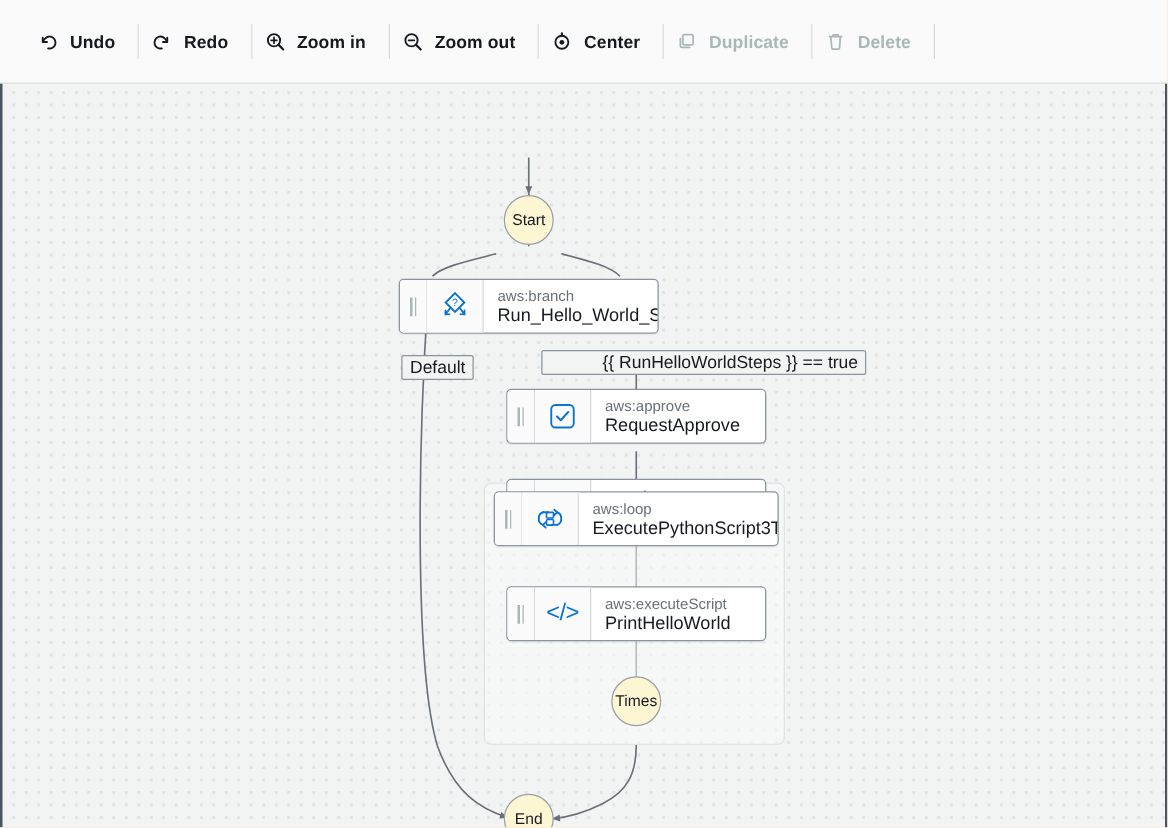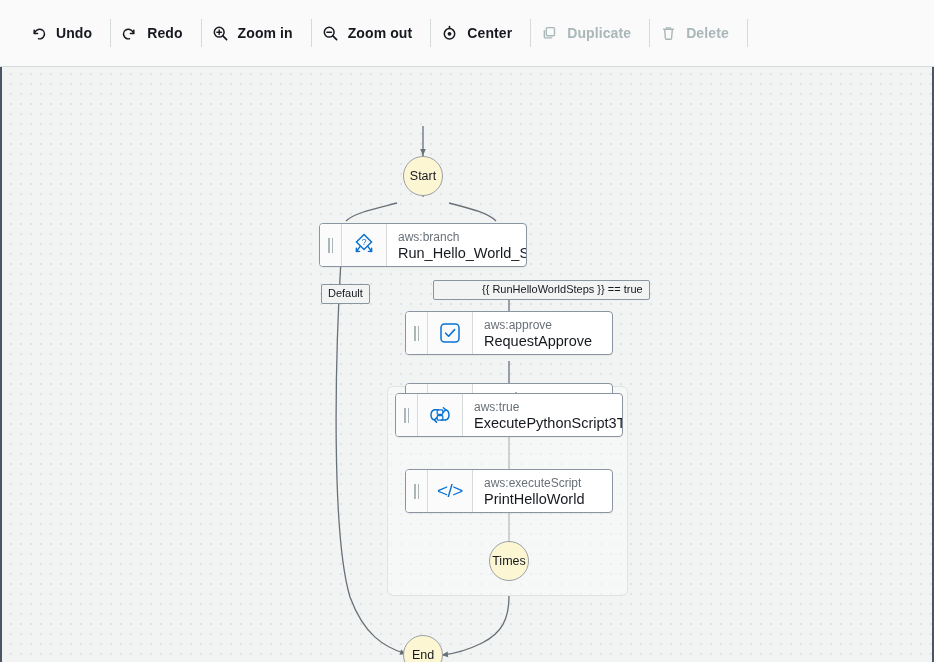--- a/index.html
+++ b/index.html
@@ -167,21 +167,21 @@
     background: rgba(250,250,250,0.55);
     z-index: 2;
   }
 
   
   .edge-label {
     position: absolute;
     background: #f2f3f3;
     border: 1px solid #8b95a1;
     border-radius: 2px;
-    font-size: 11px;
+    font-size: 14px;
     color: #16191f;
     padding: 2px 6px 3px 6px;
     white-space: nowrap;
     z-index: 7;
     line-height: 13px;
   }
 </style>
 </head>
 <body>
 
@@ -379,21 +379,21 @@
           <path d="M9.5 9.8 C7.2 10.4 6 12.2 6 14.9 C6 17.4 7.2 19.2 9.3 19.9" fill="none" stroke="#0972d3" stroke-width="1.5" stroke-linecap="round"></path>
           <path d="M20.5 9.8 C22.8 10.4 24 12.2 24 14.9 C24 17.4 22.8 19.2 20.7 19.9" fill="none" stroke="#0972d3" stroke-width="1.5" stroke-linecap="round"></path>
           <path d="M9.5 9.8 L13.6 9.8 M20.5 19.9 L16.4 19.9" fill="none" stroke="#0972d3" stroke-width="1.5" stroke-linecap="round"></path>
           <path d="M9.3 19.9 L11.6 17.9 M9.3 19.9 L11.5 22.1" fill="none" stroke="#0972d3" stroke-width="1.5" stroke-linecap="round"></path>
           <path d="M20.7 9.8 L18.4 7.8 M20.7 9.8 L18.5 12.0" fill="none" stroke="#0972d3" stroke-width="1.5" stroke-linecap="round"></path>
           <rect x="12.2" y="9.9" width="5.6" height="4.5" rx="0.8" fill="none" stroke="#0972d3" stroke-width="1.3"></rect>
           <rect x="12.2" y="15.6" width="5.6" height="4.5" rx="0.8" fill="none" stroke="#0972d3" stroke-width="1.3"></rect>
         </svg>
       </div>
       <div class="step-text">
-        <span class="step-type">aws:true</span>
+        <span class="step-type">aws:loop</span>
         <span class="step-name">ExecutePythonScript3Times</span>
       </div>
     </div>
 
     <div class="step" style="left:403px; top:402px; width:208px;">
       <div class="step-grip">
         <div class="grip-bar"></div>
         <div class="grip-bar"></div>
       </div>
       <div class="step-icon">

